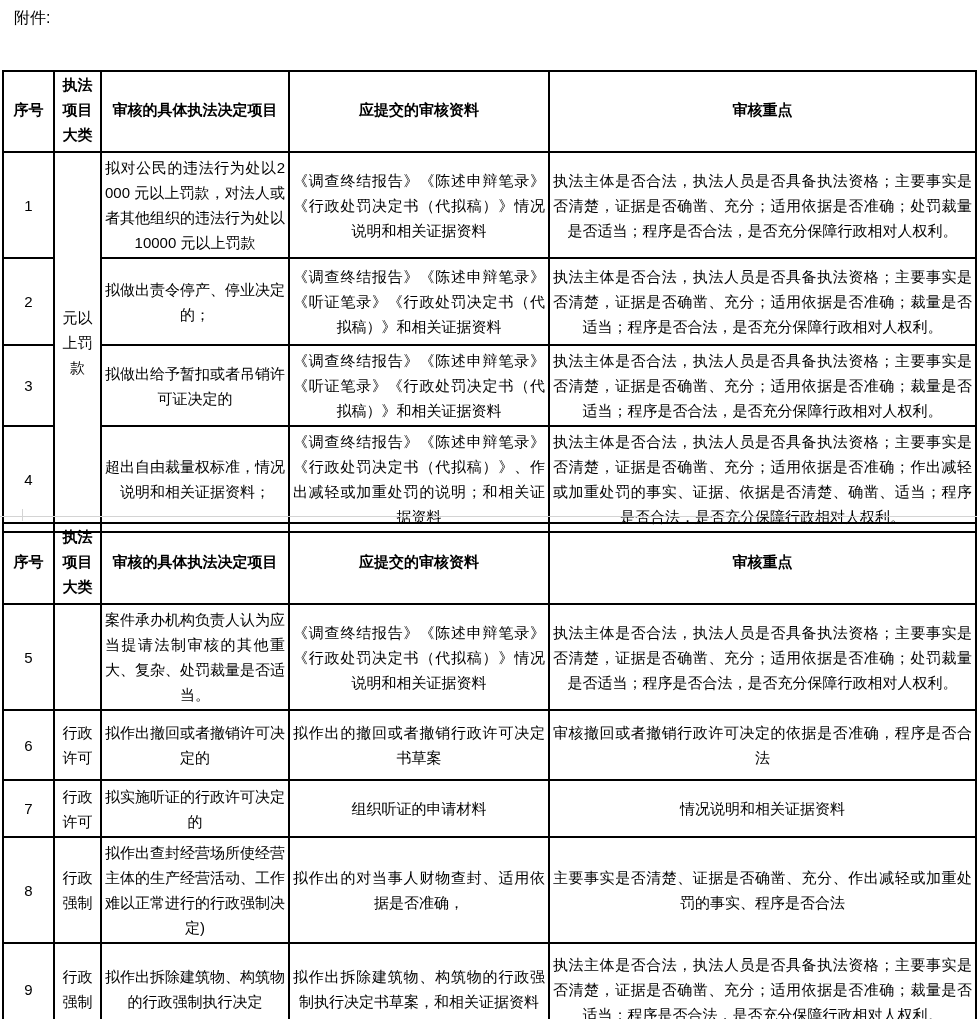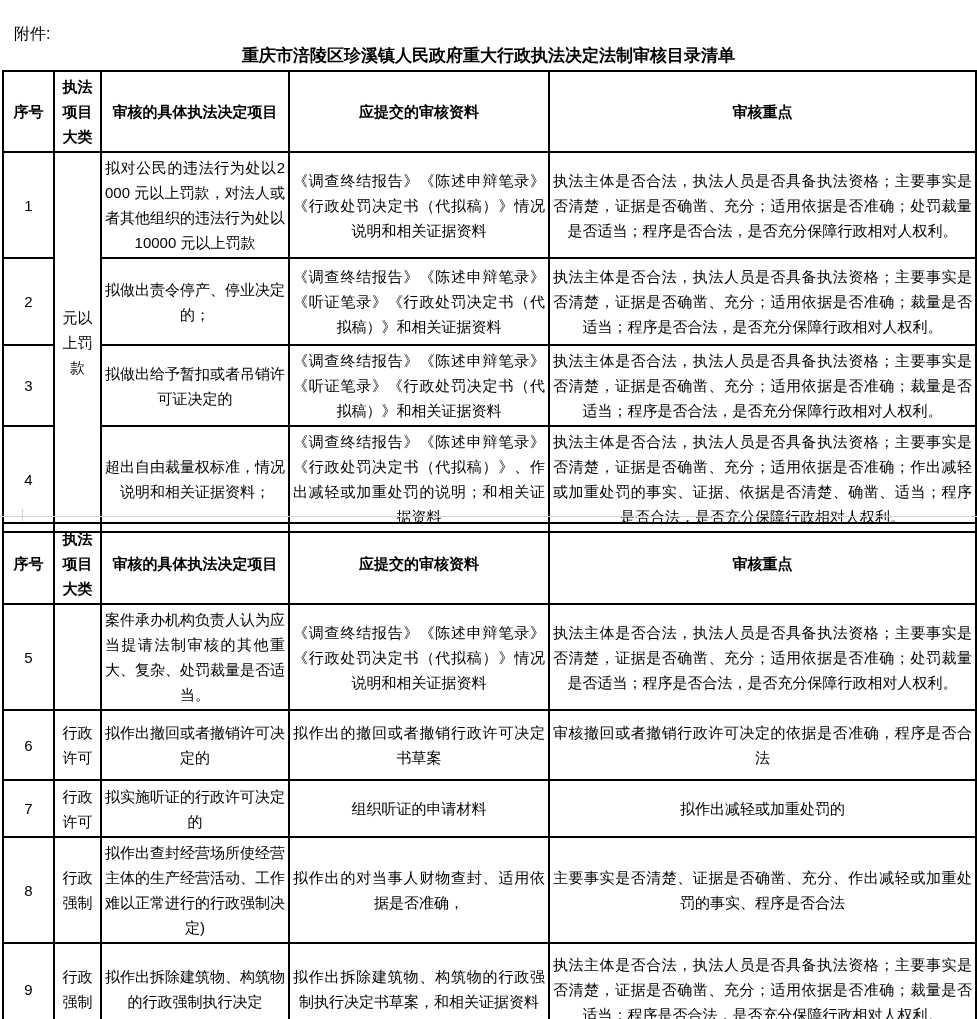--- a/index.html
+++ b/index.html
@@ -7,42 +7,41 @@
     position:relative;
     width:977px;height:1019px;
     background:#fff;
     font-family:"Liberation Sans","DejaVu Sans",sans-serif;
     color:#000;
     overflow:hidden;
   }
   .attachment{
     position:absolute;left:14px;top:8px;
     font-size:16px;
-    margin-top:16px;
   }
   .doc-title{
     position:absolute;left:0;top:44px;width:100%;
     text-align:center;font-size:17px;font-weight:bold;
   }
   table.review{
     position:absolute;left:2px;width:973px;
     border-collapse:collapse;table-layout:fixed;
   }
   #table1{top:70px;}
   #table2{top:522px;}
   .review th,.review td{
     border:2px solid #000;
     padding:2px 3px;
     vertical-align:middle;
     font-size:15px;
     line-height:25px;
     word-break:break-all;
   }
   .review th{
-    font-weight:bold;text-align:center;
+    font-weight:bold;text-align:center;font-family:Liberation Mono, monospace;
   }
   td.num,td.cat{text-align:center;}
   td.item,td.mat,td.focus{
     text-align:justify;
     text-align-last:center;
   }
   
   #table1 tr.hdr{height:73px;}
   #table1 tr.r1{height:100px;}
   #table1 tr.r2{height:87px;}
@@ -63,21 +62,20 @@
     background:#d4d4d4;
   }
 </style>
 </head>
 <body>
 
 <div class="page">
 
   <div class="attachment">附件:</div>
 
-  <div class="doc-title">重庆市涪陵区珍溪镇人民政府重大行政执法决定法制审核目录清单</div>
 
   <table class="review" id="table1">
     <colgroup>
       <col style="width:51px">
         <col style="width:47px">
         <col style="width:188px">
         <col style="width:260px">
         <col style="width:427px">
     </colgroup>
     <thead>
@@ -151,21 +149,21 @@
         <td class="cat">行政许可</td>
         <td class="item">拟作出撤回或者撤销许可决定的</td>
         <td class="mat">拟作出的撤回或者撤销行政许可决定书草案</td>
         <td class="focus">审核撤回或者撤销行政许可决定的依据是否准确，程序是否合法</td>
       </tr>
       <tr class="r7">
         <td class="num">7</td>
         <td class="cat">行政许可</td>
         <td class="item">拟实施听证的行政许可决定的</td>
         <td class="mat">组织听证的申请材料</td>
-        <td class="focus">拟作出减轻或加重处罚的</td>
+        <td class="focus">情况说明和相关证据资料</td>
       </tr>
       <tr class="r8">
         <td class="num">8</td>
         <td class="cat">行政强制</td>
         <td class="item">拟作出查封经营场所使经营主体的生产经营活动、工作难以正常进行的行政强制决定)</td>
         <td class="mat">拟作出的对当事人财物查封、适用依据是否准确，</td>
         <td class="focus">主要事实是否清楚、证据是否确凿、充分、作出减轻或加重处罚的事实、程序是否合法</td>
       </tr>
       <tr class="r9">
         <td class="num">9</td>

